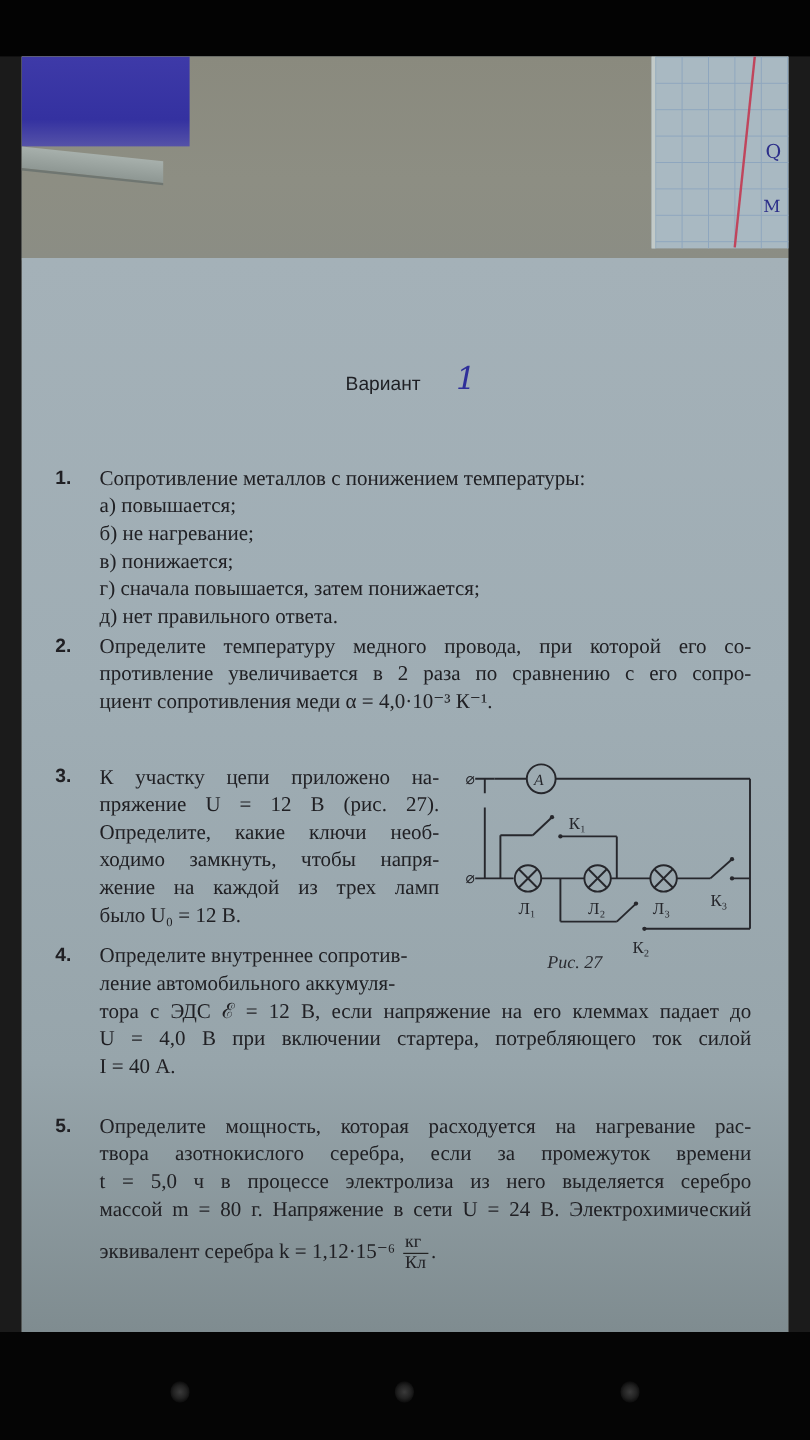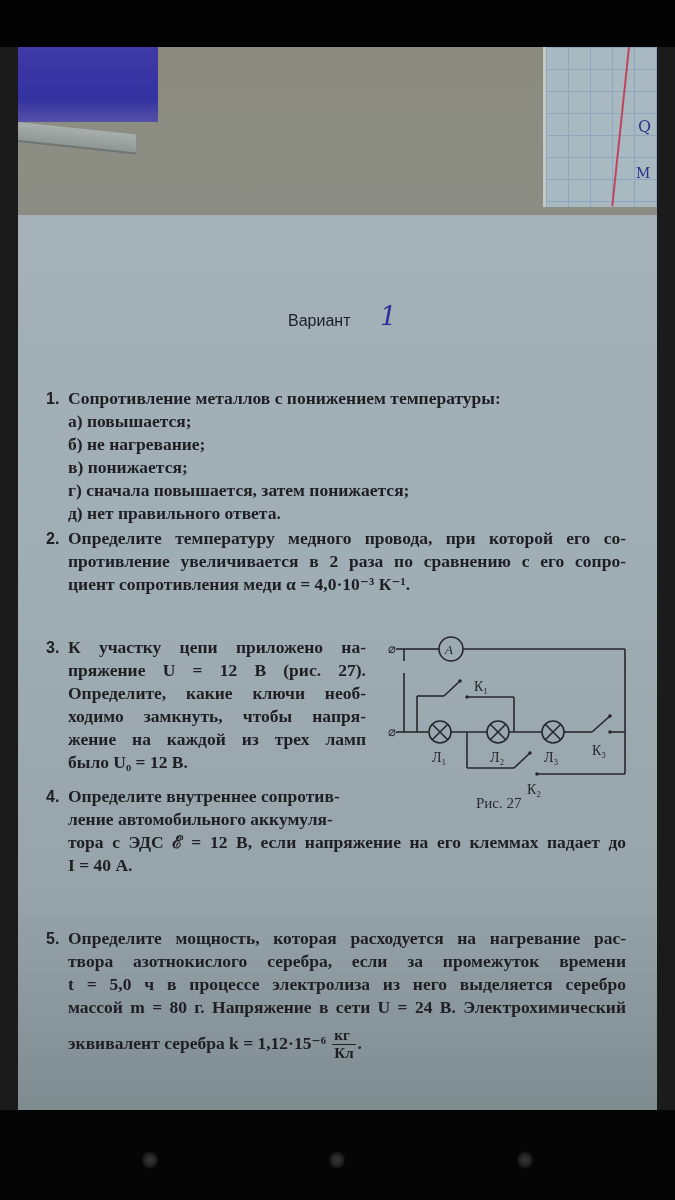--- a/index.html
+++ b/index.html
@@ -21,27 +21,27 @@
           background-size:22px 22px; border-left:3px solid #c2cac8; }
   .grid-margin { position:absolute; left:610px; top:0; width:2px; height:160px; background:#c0455c; transform:rotate(6deg); transform-origin:top; }
   .grid-ink { position:absolute; color:#2c2f8a; font-family:"DejaVu Serif", serif; font-size:16px; }
   .sheet { position:absolute; left:0; top:168px; width:639px; height:895px;
            background:linear-gradient(180deg,#a4b1b8 0%,#9fadb4 40%,#97a5ab 75%,#7f8c90 100%); }
   .content { position:absolute; left:0; top:0; width:639px; height:1018px; color:#202024; }
   .variant { position:absolute; left:270px; top:97px; font-family:"Liberation Sans", sans-serif; font-size:16px; color:#1e1f24; }
   .hand1 { position:absolute; left:362px; top:86px; color:#2e2f9a; font-family:"DejaVu Serif", serif; font-style:italic; font-size:26px; }
   .q { position:absolute; left:28px; font-size:17.5px; line-height:23px; }
   .qnum { position:absolute; left:0; top:0; font-family:"Liberation Sans", sans-serif; font-weight:bold; font-size:16px; }
-  .qbody { margin-left:22px;font-weight:bold; }
+  .qbody { margin-left:37px; }
   .qbody p { margin:0; white-space:nowrap; }
   .opt { margin:0; }
   .just p { text-align:justify; text-align-last:justify; }
   .just p.last { text-align-last:left; }
   .circuit { position:absolute; left:364px; top:416px; width:260px; height:185px; }
-  .caption { position:absolute; left:458px; top:580px; font-size:15px; color:#2a2b30; }
+  .caption { position:absolute; left:438px; top:580px; font-style:italic; font-size:15px; color:#2a2b30; }
   .frac { display:inline-block; vertical-align:middle; font-size:15px; line-height:17px; margin:0 2px; }
   .frac .num { display:block; border-bottom:1px solid #222; padding:0 2px; }
   .frac .den { display:block; padding:0 2px; }
   .bottombar { position:absolute; left:0; top:1110px; width:675px; height:90px; background:#050505; }
   .dot { position:absolute; top:1151px; width:16px; height:18px; border-radius:50%;
          background:radial-gradient(circle,#3a3a3a 0%,#222 45%,#0a0a0a 75%); }
 </style>
 </head>
 <body>
 
@@ -159,20 +159,21 @@
       <div class="caption">Рис. 27</div>
 
       <div class="q" style="top:570px;width:580px;">
         <span class="qnum">4.</span>
         <div class="qbody">
           <p>Определите внутреннее сопротив-</p>
           <p>ление автомобильного аккумуля-</p>
         </div>
         <div class="qbody just">
           <p>тора с ЭДС ℰ = 12 В, если напряжение на его клеммах падает до</p>
+          <p>U = 4,0 В при включении стартера, потребляющего ток силой</p>
           <p class="last">I = 40 А.</p>
         </div>
       </div>
 
       <div class="q" style="top:712px;width:580px;">
         <span class="qnum">5.</span>
         <div class="qbody just">
           <p>Определите мощность, которая расходуется на нагревание рас-</p>
           <p>твора азотнокислого серебра, если за промежуток времени</p>
           <p>t = 5,0 ч в процессе электролиза из него выделяется серебро</p>

